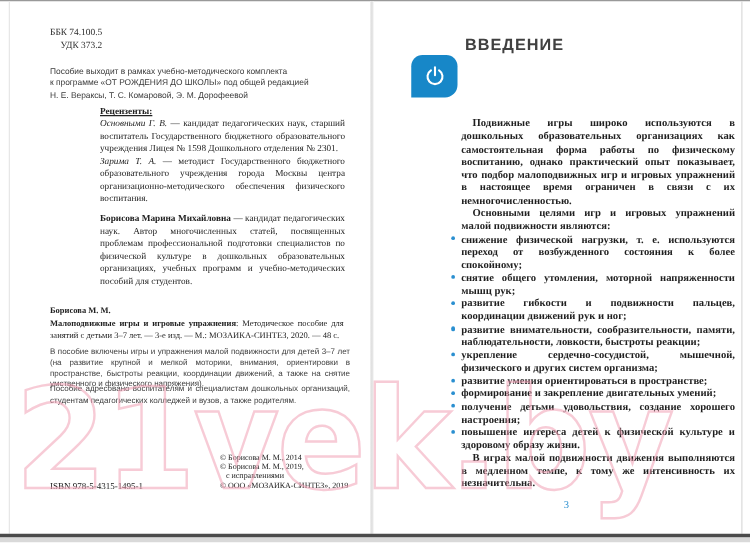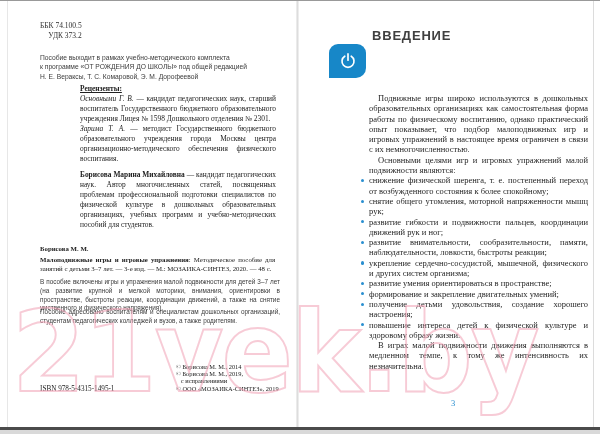--- a/index.html
+++ b/index.html
@@ -48,21 +48,21 @@
     font-size:6.4px;line-height:7.2px;color:#222;white-space:pre-line;}
 
   
   .chapter-title{position:absolute;left:73px;top:27px;margin:0;
     font-family:"Liberation Sans", sans-serif;font-size:13px;font-weight:700;
     letter-spacing:0.8px;color:#404040;}
   .chapter-badge{position:absolute;left:30px;top:43px;width:37px;height:34px;
     background:#1787c8;border-radius:9px 9px 10px 0;
     display:flex;align-items:center;justify-content:center;}
   .body-col{position:absolute;left:70px;top:92px;width:219px;
-    font-size:8.5px;line-height:10.3px;color:#1f1f1f;text-align:justify;}
+    font-size:8.5px;line-height:10.3px;color:#1f1f1f;text-align:justify;font-weight:bold;}
   .para{margin:0;text-indent:9px;}
   .goals{margin:0;padding:0;list-style:none;}
   .goal{position:relative;margin:0;text-align:justify;}
   .goal::before{content:"";position:absolute;left:-8px;top:3.6px;
     width:3.2px;height:3.2px;border-radius:50%;background:#2a8fd0;}
   .pagenum{position:absolute;left:152px;top:397px;font-size:8.5px;color:#2a8fd0;}
 
   
   .watermark{position:absolute;left:12px;top:296px;z-index:5;margin:0;
     font-family:"DejaVu Sans", sans-serif;font-weight:700;font-size:112px;line-height:1;
@@ -129,21 +129,21 @@
           <path d="M8.1 6.3 a7.2 7.2 0 1 0 7.8 0" stroke="#ffffff" stroke-width="2" stroke-linecap="round"></path>
         </svg>
       </span>
     </div>
 
     <div class="body-col">
       <p class="para">Подвижные игры широко используются в дошкольных образовательных организациях как самостоятельная форма работы по физическому воспитанию, однако практический опыт показывает, что подбор малоподвижных игр и игровых упражнений в настоящее время ограничен в связи с их немногочисленностью.</p>
       <p class="para">Основными целями игр и игровых упражнений малой подвижности являются:</p>
       <ul class="goals">
 
-          <li class="goal">снижение физической шеренга, т. е. постепенный переход от возбужденного состояния к более спокойному;</li>
+          <li class="goal">снижение физической нагрузки, т. е. используются переход от возбужденного состояния к более спокойному;</li>
 
           <li class="goal">снятие общего утомления, моторной напряженности мышц рук;</li>
 
           <li class="goal">развитие гибкости и подвижности пальцев, координации движений рук и ног;</li>
 
           <li class="goal">развитие внимательности, сообразительности, памяти, наблюдательности, ловкости, быстроты реакции;</li>
 
           <li class="goal">укрепление сердечно-сосудистой, мышечной, физического и других систем организма;</li>
 
           <li class="goal">развитие умения ориентироваться в пространстве;</li>

